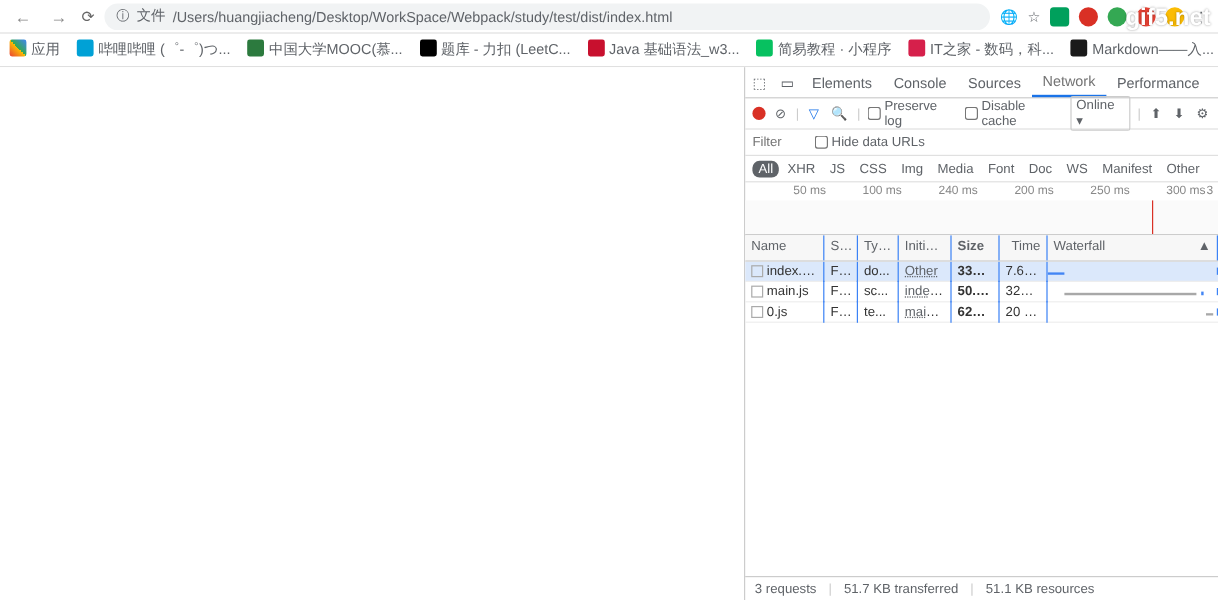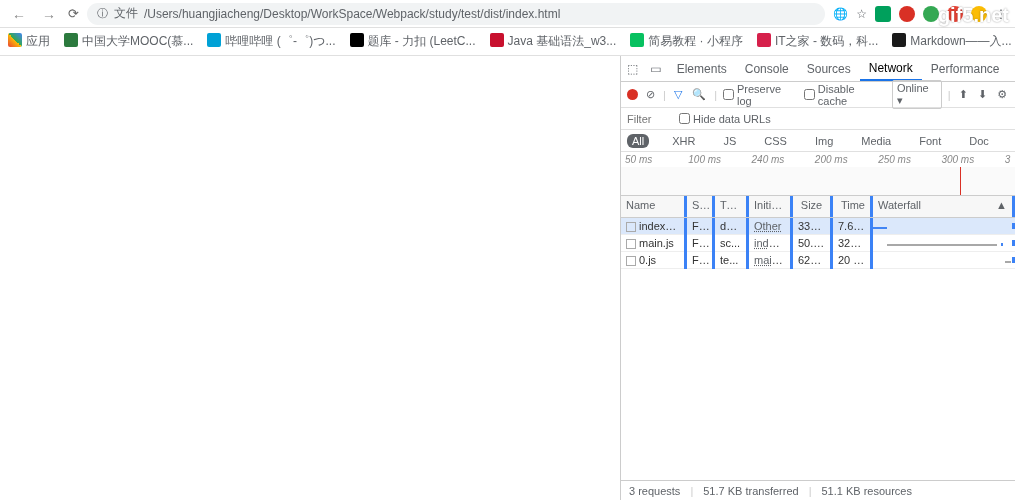--- a/index.html
+++ b/index.html
@@ -24,58 +24,58 @@
 .watermark { position: absolute; top: 4px; right: 6px; font-size: 20px; font-weight: bold; color: #fff; text-shadow: 0 0 2px rgba(0,0,0,.4); z-index: 100; }
 
 
 .main { display: flex; height: calc(500px - 56px); }
 .content { flex: 1; background: #fff; }
 .devtools { width: 395px; border-left: 1px solid #ccc; display: flex; flex-direction: column; background: #fff; }
 
 
 .dt-tabs { height: 26px; display: flex; align-items: center; border-bottom: 1px solid #ccc; font-size: 12px; color: #5f6368; }
 .dt-tab { padding: 0 9px; height: 100%; display: flex; align-items: center; cursor: pointer; }
-.dt-tab.active { color: #000000; border-bottom: 2px solid #1a73e8; }
+.dt-tab.active { color: #737373; border-bottom: 2px solid #1a73e8; }
 .dt-icon-btn { padding: 0 6px; color: #5f6368; cursor: pointer; }
 
 
 .net-toolbar { height: 26px; display: flex; align-items: center; gap: 6px; padding: 0 6px; border-bottom: 1px solid #e0e0e0; font-size: 11px; color: #5f6368; }
 .record-dot { width: 11px; height: 11px; border-radius: 50%; background: #d93025; }
 .tb-icon { color: #5f6368; cursor: pointer; padding: 0 2px; }
 .tb-icon.blue { color: #1a73e8; }
 .checkbox-lbl { display: flex; align-items: center; gap: 3px; }
 .checkbox-lbl input { width: 11px; height: 11px; }
 .select-box { border: 1px solid #ccc; padding: 1px 4px; border-radius: 2px; font-size: 11px; }
 .gear { margin-left: auto; }
 
 
 .filter-row { height: 22px; display: flex; align-items: center; gap: 2px; padding: 0 6px; border-bottom: 1px solid #e0e0e0; font-size: 11px; color: #5f6368; }
 .filter-input { border: none; outline: none; width: 50px; font-size: 11px; color: #888; }
 
 
-.type-filters { height: 22px; display: flex; align-items: center; gap: 18px; padding: 0 6px; border-bottom: 1px solid #e0e0e0; font-size: 11px; }
+.type-filters { height: 22px; display: flex; align-items: center; gap: 2px; padding: 0 6px; border-bottom: 1px solid #e0e0e0; font-size: 11px; }
 .type-chip { padding: 1px 5px; border-radius: 6px; cursor: pointer; color: #5f6368; }
 .type-chip.active { background: #5f6368; color: #fff; }
 
 
 .timeline { height: 44px; border-bottom: 1px solid #ccc; position: relative; }
 .tl-ticks { display: flex; font-size: 10px; color: #888; padding: 2px 4px; }
-.tl-tick { flex: 1; text-align: left; font-style: italic; }
+.tl-tick { flex: 1; text-align: right; }
 .tl-body { height: 28px; position: relative; background: #fafafa; }
 .tl-marker { position: absolute; top: 0; bottom: 0; width: 1px; background: #d93025; }
 
 
 .net-table { flex: 1; overflow: auto; font-size: 11px; }
 .net-hdr { display: flex; height: 22px; border-bottom: 1px solid #ccc; color: #5f6368; background: #f7f7f7; position: sticky; top: 0; }
-.net-hdr > div, .net-row > div { padding: 3px 5px; border-right: 3px solid #3b82f6; overflow: hidden; text-overflow: ellipsis; white-space: nowrap; }
+.net-hdr > div, .net-row > div { padding: 3px 5px; border-right: 1px solid #3b82f6; overflow: hidden; text-overflow: ellipsis; white-space: nowrap; }
 .col-name { width: 66px; }
 .col-st { width: 28px; }
 .col-type { width: 34px; }
 .col-init { width: 44px; }
-.col-size { width: 40px; text-align: center; }
+.col-size { width: 40px; text-align: left; font-weight: bold; }
 .col-time { width: 40px; text-align: right; }
 .col-wf { flex: 1; position: relative; }
 .net-row { display: flex; height: 17px; border-bottom: 1px solid #eee; align-items: center; }
 .net-row.sel { background: #dbe8fb; }
 .row-check { width: 10px; height: 10px; border: 1px solid #aaa; display: inline-block; margin-right: 3px; vertical-align: middle; }
 .initiator-link { color: #5f6368; text-decoration: underline dotted; }
 .wf-bar { position: absolute; top: 4px; height: 8px; background: #a8a8a8; }
 .wf-bar.blue { background: #4285f4; }
 .wf-end { position: absolute; top: 3px; width: 2px; height: 10px; background: #4285f4; }
 
@@ -106,26 +106,26 @@
     <span style="color:#5f6368">⋮</span>
   </div>
 </div>
 
 <div class="bookmarks">
   <span class="bookmark">
     <span class="bm-icon" style="background:repeating-linear-gradient(45deg,#ea4335,#fbbc04 50%,#34a853 50%,#4285f4)"></span>
     <span>应用</span>
   </span>
   <span class="bookmark">
+      <span class="bm-icon" style="background:#00a1d6"></span>
+      <span>哔哩哔哩 (゜-゜)つ...</span>
+    </span>
+  <span class="bookmark">
       <span class="bm-icon" style="background:#2c7a3e"></span>
       <span>中国大学MOOC(慕...</span>
-    </span>
-  <span class="bookmark">
-      <span class="bm-icon" style="background:#00a1d6"></span>
-      <span>哔哩哔哩 (゜-゜)つ...</span>
     </span>
   <span class="bookmark">
       <span class="bm-icon" style="background:#000"></span>
       <span>题库 - 力扣 (LeetC...</span>
     </span>
   <span class="bookmark">
       <span class="bm-icon" style="background:#c8102e"></span>
       <span>Java 基础语法_w3...</span>
     </span>
   <span class="bookmark">

